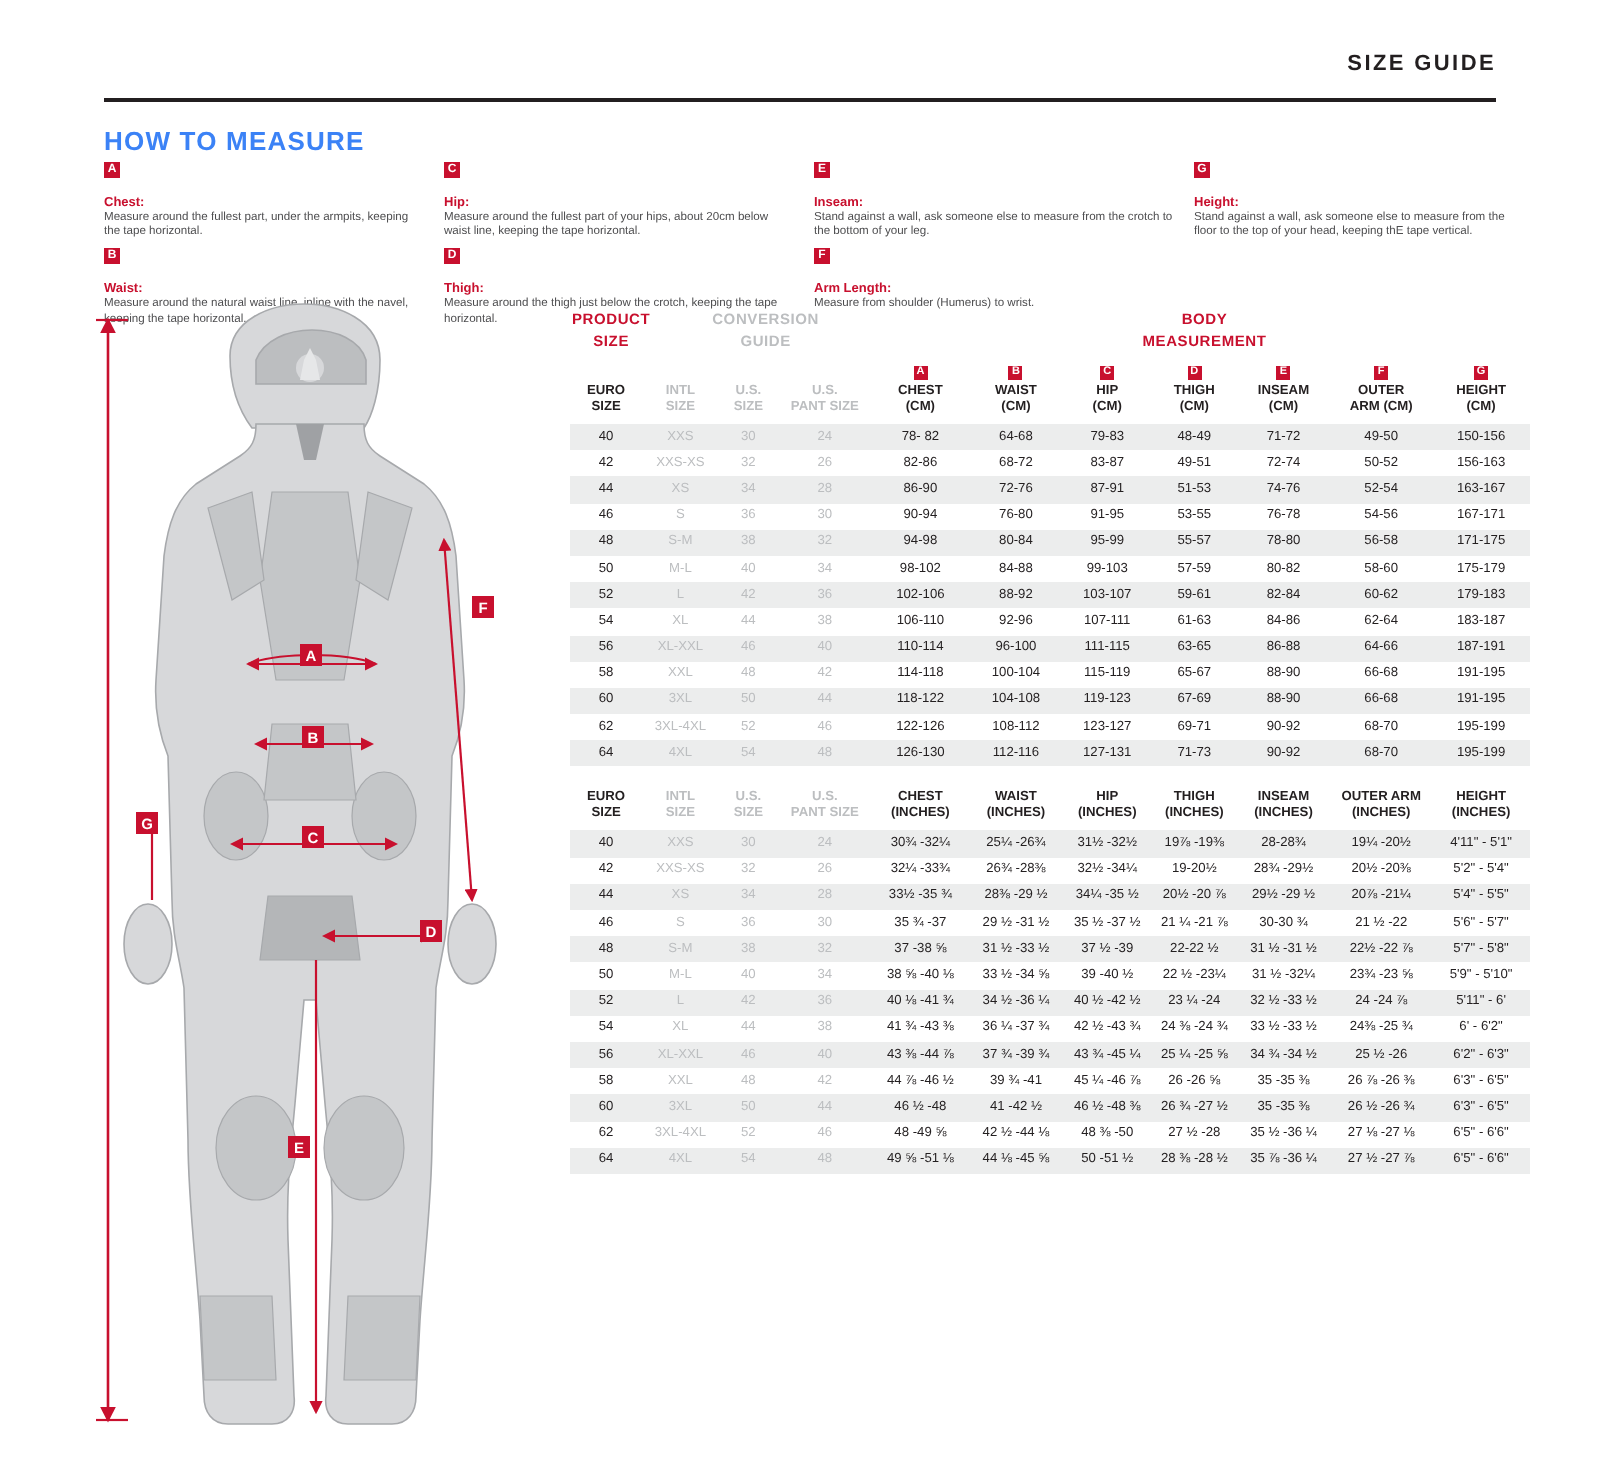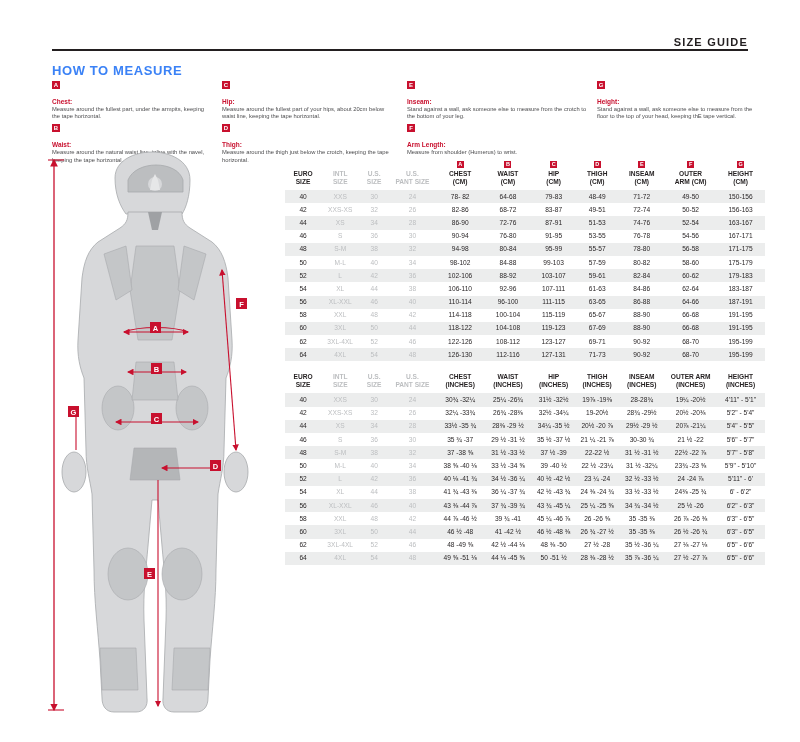--- a/index.html
+++ b/index.html
@@ -16,21 +16,21 @@
 
   
   .hdr {
     position:absolute; left:52px; top:18px; right:52px; height:34px;
   }
   .hdr-title {
     font-size:21px; font-weight:bold; letter-spacing:0.5px;
     color:#231f20; text-transform:uppercase;
   }
   .hdr-right {
-    position:absolute; right:0; bottom:4px;
+    position:absolute; right:0; bottom:14px;
     font-size:11px; font-weight:bold; letter-spacing:1.2px; color:#231f20;
   }
   .hdr-rule {
     position:absolute; left:0; right:0; top:31px; height:2px; background:#231f20;
   }
 
   
   .htm-title {
     position:absolute; left:52px; top:63px;
     font-size:13px; font-weight:bold; letter-spacing:0.6px; color:#3b82f6;
@@ -239,20 +239,47 @@
         <rect x="196" y="148" width="11" height="11" fill="#c8102e"></rect>
           <text x="201.5" y="156.5" text-anchor="middle">F</text>
         <rect x="28" y="256" width="11" height="11" fill="#c8102e"></rect>
           <text x="33.5" y="264.5" text-anchor="middle">G</text>
       </g>
     </svg>
   </div>
 
   <div class="tables">
 
+    <table>
+      <colgroup>
+        <col style="width:34px">
+          <col style="width:36px">
+          <col style="width:28px">
+          <col style="width:44px">
+        <col style="width:46px">
+          <col style="width:44px">
+          <col style="width:42px">
+          <col style="width:40px">
+        <col style="width:44px">
+          <col style="width:48px">
+          <col style="width:46px">
+      </colgroup>
+      <tbody>
+          <tr class="grp-row">
+        <td colspan="1">PRODUCT</td>
+        <td colspan="3" class="grp-grey">CONVERSION</td>
+        <td colspan="7">BODY</td>
+      </tr>
+      <tr class="grp-row">
+        <td colspan="1">SIZE</td>
+        <td colspan="3" class="grp-grey">GUIDE</td>
+        <td colspan="7">MEASUREMENT</td>
+      </tr>
+    </tbody>
+      </table>
 
     <div style="height:2px"></div>
 
     <table id="metric-table">
       <colgroup>
         <col style="width:34px">
           <col style="width:36px">
           <col style="width:28px">
           <col style="width:44px">
         <col style="width:46px">

